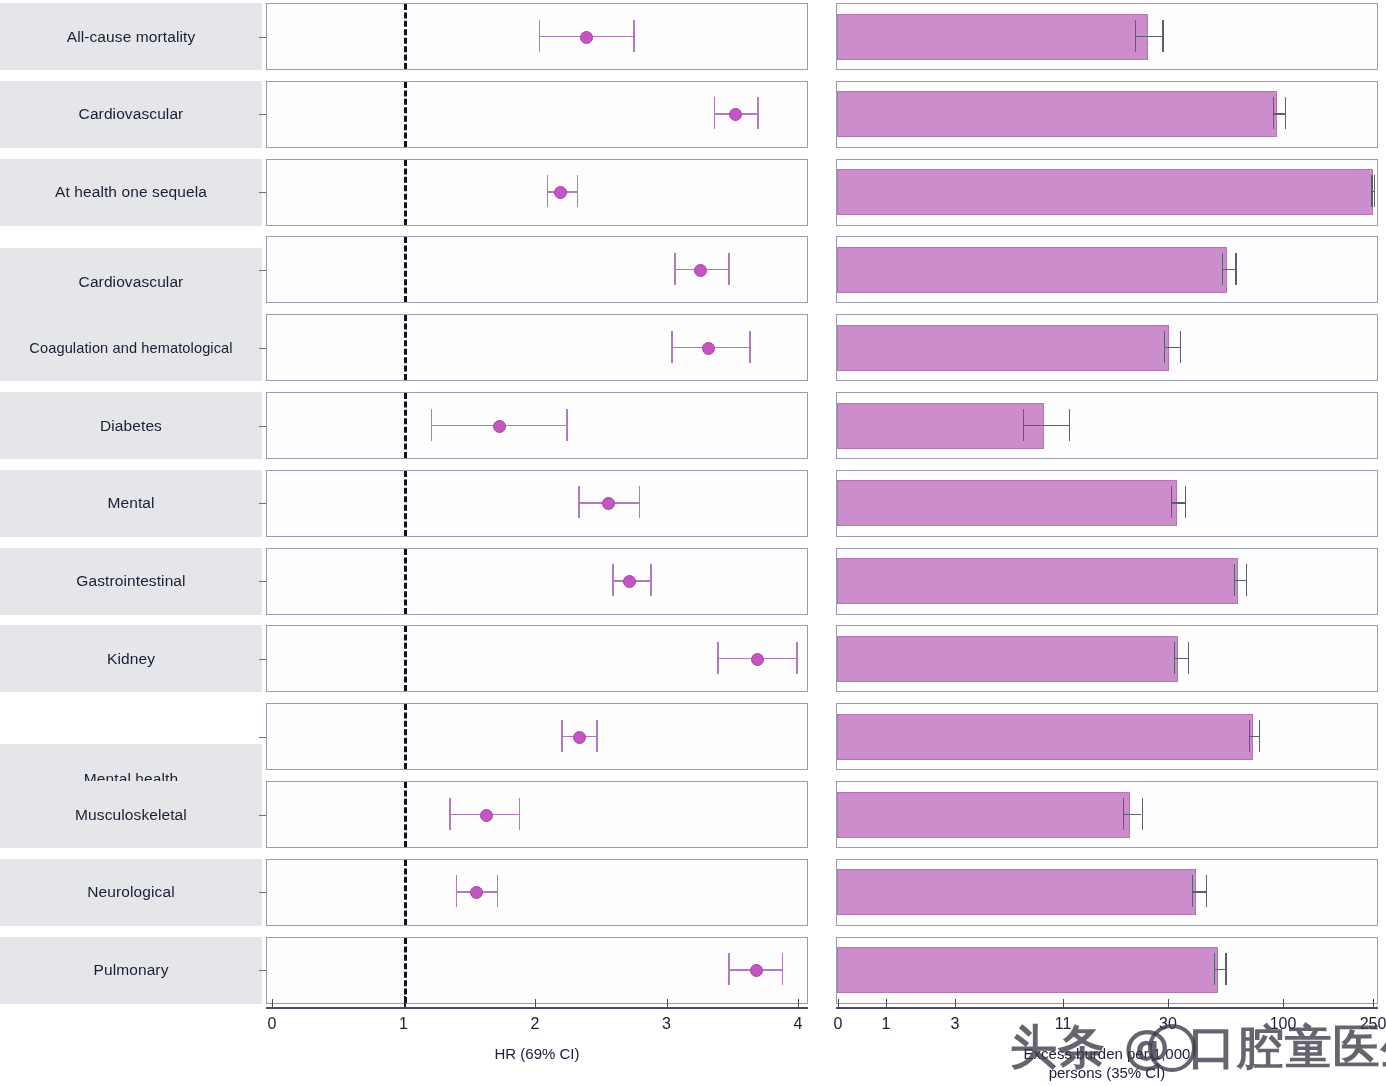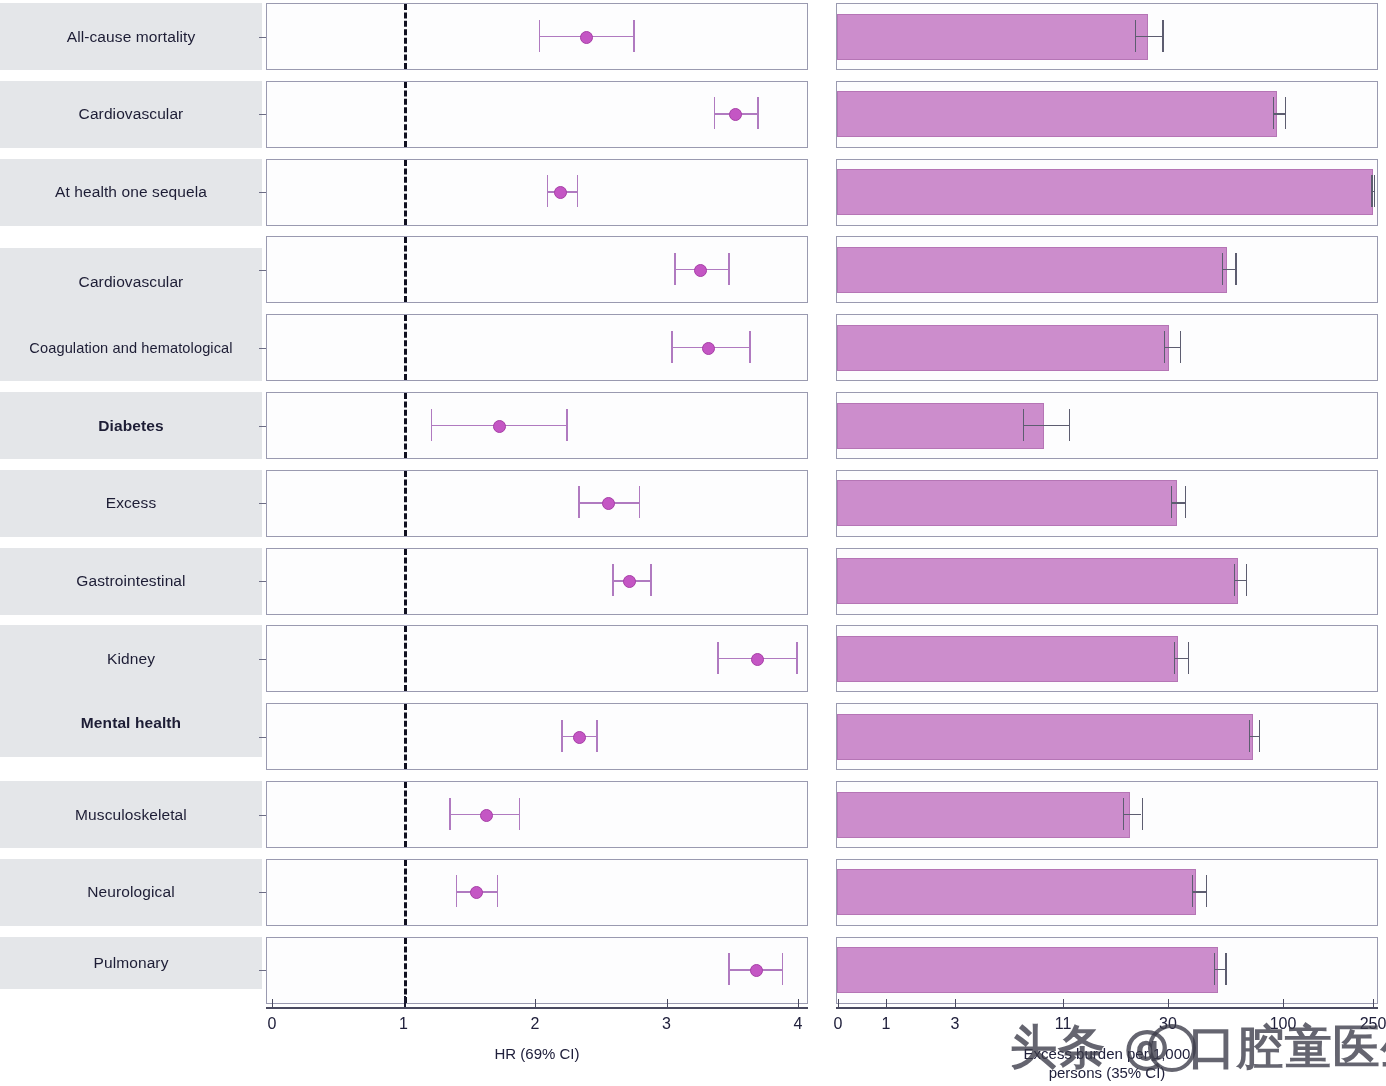--- a/index.html
+++ b/index.html
@@ -61,28 +61,28 @@
 </head>
 <body>
 
 <div id="fig">
   <div class="label-col">
       <div class="row-label" style="top: 3px; height: 67px;">All-cause mortality</div>
       <div class="row-label" style="top: 80.8px; height: 67px;">Cardiovascular</div>
       <div class="row-label" style="top: 158.6px; height: 67px;">At health one sequela</div>
       <div class="row-label" style="top: 236.4px; height: 67px; margin-top: 12px;">Cardiovascular</div>
       <div class="row-label small" style="top: 314.2px; height: 67px;">Coagulation and hematological</div>
-      <div class="row-label" style="top: 392px; height: 67px; font-weight: bold;">Diabetes</div>
-      <div class="row-label" style="top: 469.8px; height: 67px;">Excess</div>
+      <div class="row-label" style="top: 392px; height: 67px;">Diabetes</div>
+      <div class="row-label" style="top: 469.8px; height: 67px;">Mental</div>
       <div class="row-label" style="top: 547.6px; height: 67px;">Gastrointestinal</div>
       <div class="row-label" style="top: 625.4px; height: 67px;">Kidney</div>
-      <div class="row-label" style="top: 688px; height: 69px; font-weight: bold;">Mental health</div>
+      <div class="row-label" style="top: 744px; height: 69px;">Mental health</div>
       <div class="row-label" style="top: 781px; height: 67px;">Musculoskeletal</div>
       <div class="row-label" style="top: 858.8px; height: 67px;">Neurological</div>
-      <div class="row-label" style="top: 936.6px; height: 52px;">Pulmonary</div>
+      <div class="row-label" style="top: 936.6px; height: 67px;">Pulmonary</div>
     </div>
   <div id="leftPanels">
       <div class="panel" style="left: 266px; top: 3px; width: 542px; height: 67px;">
         <div class="refline" style="left: 136.5px; top: 0px; height: 65px;"></div>
         <div class="ci-line" style="left: 271.63px; top: 31.5px; width: 94.68px;"></div>
         <div class="cap" style="left: 271.63px; top: 15.5px; height: 32px;"></div>
         <div class="cap" style="left: 366.31px; top: 15.5px; height: 32px;"></div>
         <div class="dot" style="left: 312.97px; top: 26.5px;"></div>
       </div>
       <div class="tickstub" style="left: 259px; top: 36.5px;"></div>

